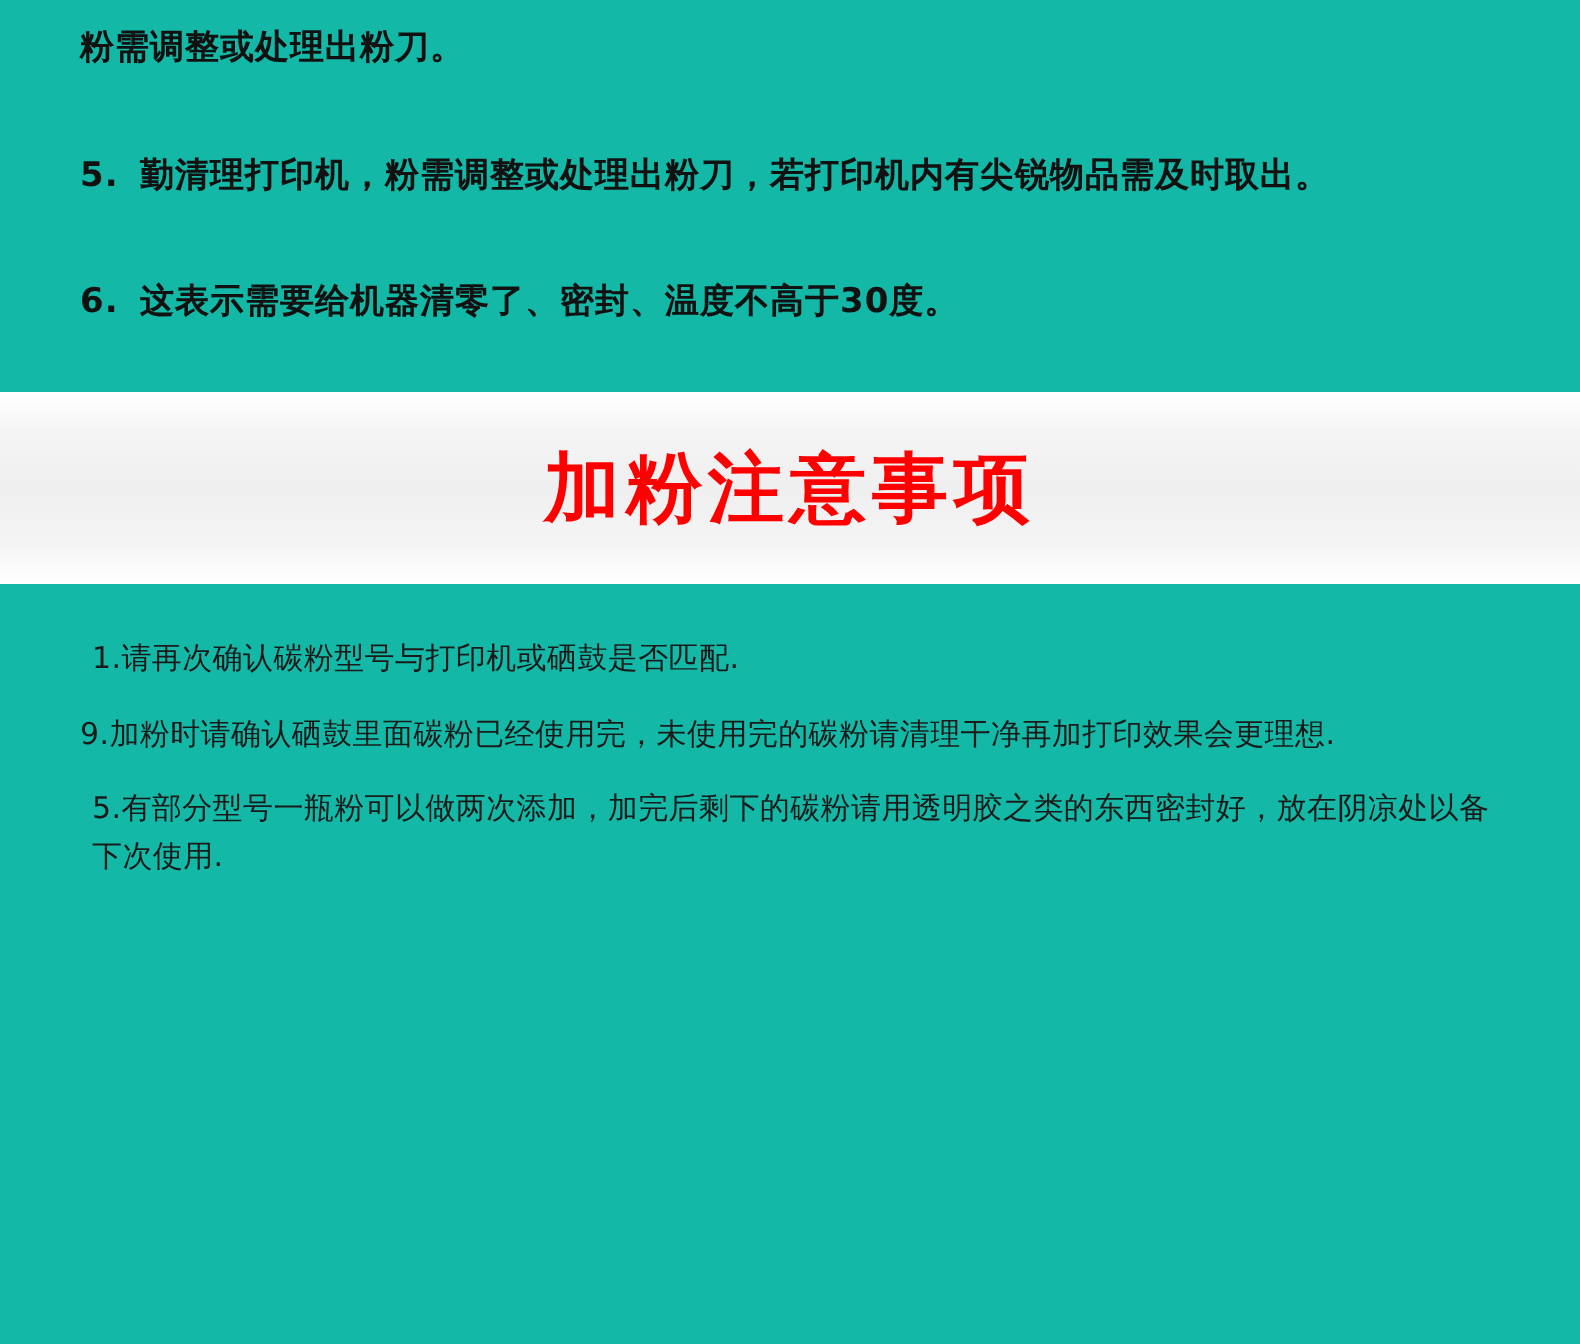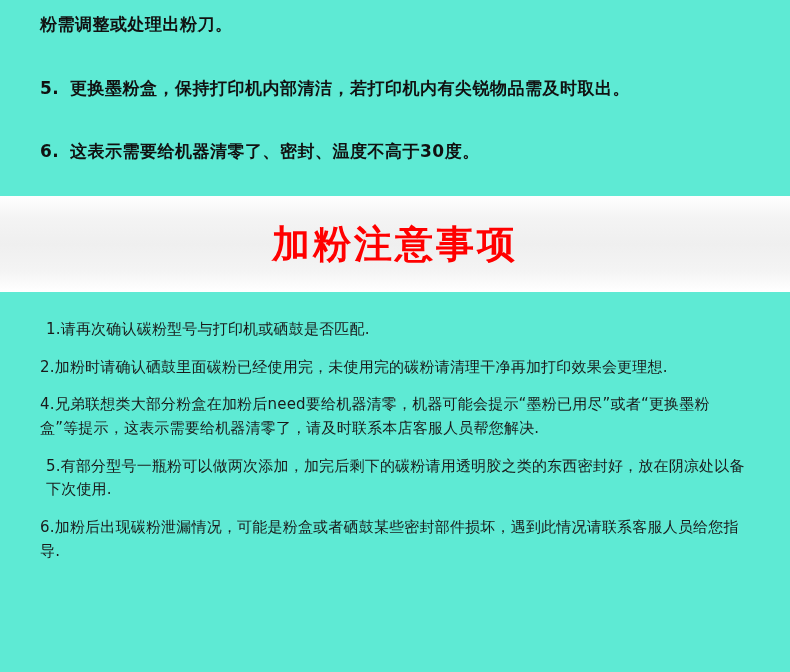--- a/index.html
+++ b/index.html
@@ -11,21 +11,21 @@
     height: 672px;
     background: #ffffff;
     font-family: "DejaVu Sans", "Liberation Sans", sans-serif;
     color: #1a1a1a;
     overflow: hidden;
   }
   .page {
     position: relative;
     width: 790px;
     height: 672px;
-    background: #5eead4;
+    background: #14b8a6;
   }
 
   
   .top-section {
     padding: 0 40px;
     box-sizing: border-box;
   }
   .top-line {
     font-size: 17px;
     font-weight: bold;
@@ -97,34 +97,32 @@
 </head>
 <body>
 
 <div class="page">
 
   <div class="top-section">
     <div class="top-line first">粉需调整或处理出粉刀。</div>
 
     <div class="top-item">
       <span class="num">5.</span>
-      <span class="txt">更换墨粉盒，保持打印机内部清洁，若打印机内有尖锐物品需及时取出。</span>
+      <span class="txt">勤清理打印机，粉需调整或处理出粉刀，若打印机内有尖锐物品需及时取出。</span>
     </div>
 
     <div class="top-item">
       <span class="num">6.</span>
       <span class="txt">这表示需要给机器清零了、密封、温度不高于30度。</span>
     </div>
   </div>
 
   <div class="banner">
     <div class="banner-title">加粉注意事项</div>
   </div>
 
   <div class="notes">
     <div class="note indent">1.请再次确认碳粉型号与打印机或硒鼓是否匹配.</div>
-    <div class="note">2.加粉时请确认硒鼓里面碳粉已经使用完，未使用完的碳粉请清理干净再加打印效果会更理想.</div>
-    <div class="note">4.兄弟联想类大部分粉盒在加粉后need要给机器清零，机器可能会提示“墨粉已用尽”或者“更换墨粉盒”等提示，这表示需要给机器清零了，请及时联系本店客服人员帮您解决.</div>
+    <div class="note">9.加粉时请确认硒鼓里面碳粉已经使用完，未使用完的碳粉请清理干净再加打印效果会更理想.</div>
     <div class="note indent">5.有部分型号一瓶粉可以做两次添加，加完后剩下的碳粉请用透明胶之类的东西密封好，放在阴凉处以备下次使用.</div>
-    <div class="note">6.加粉后出现碳粉泄漏情况，可能是粉盒或者硒鼓某些密封部件损坏，遇到此情况请联系客服人员给您指导.</div>
   </div>
 
 </div>
 
 </body></html>

